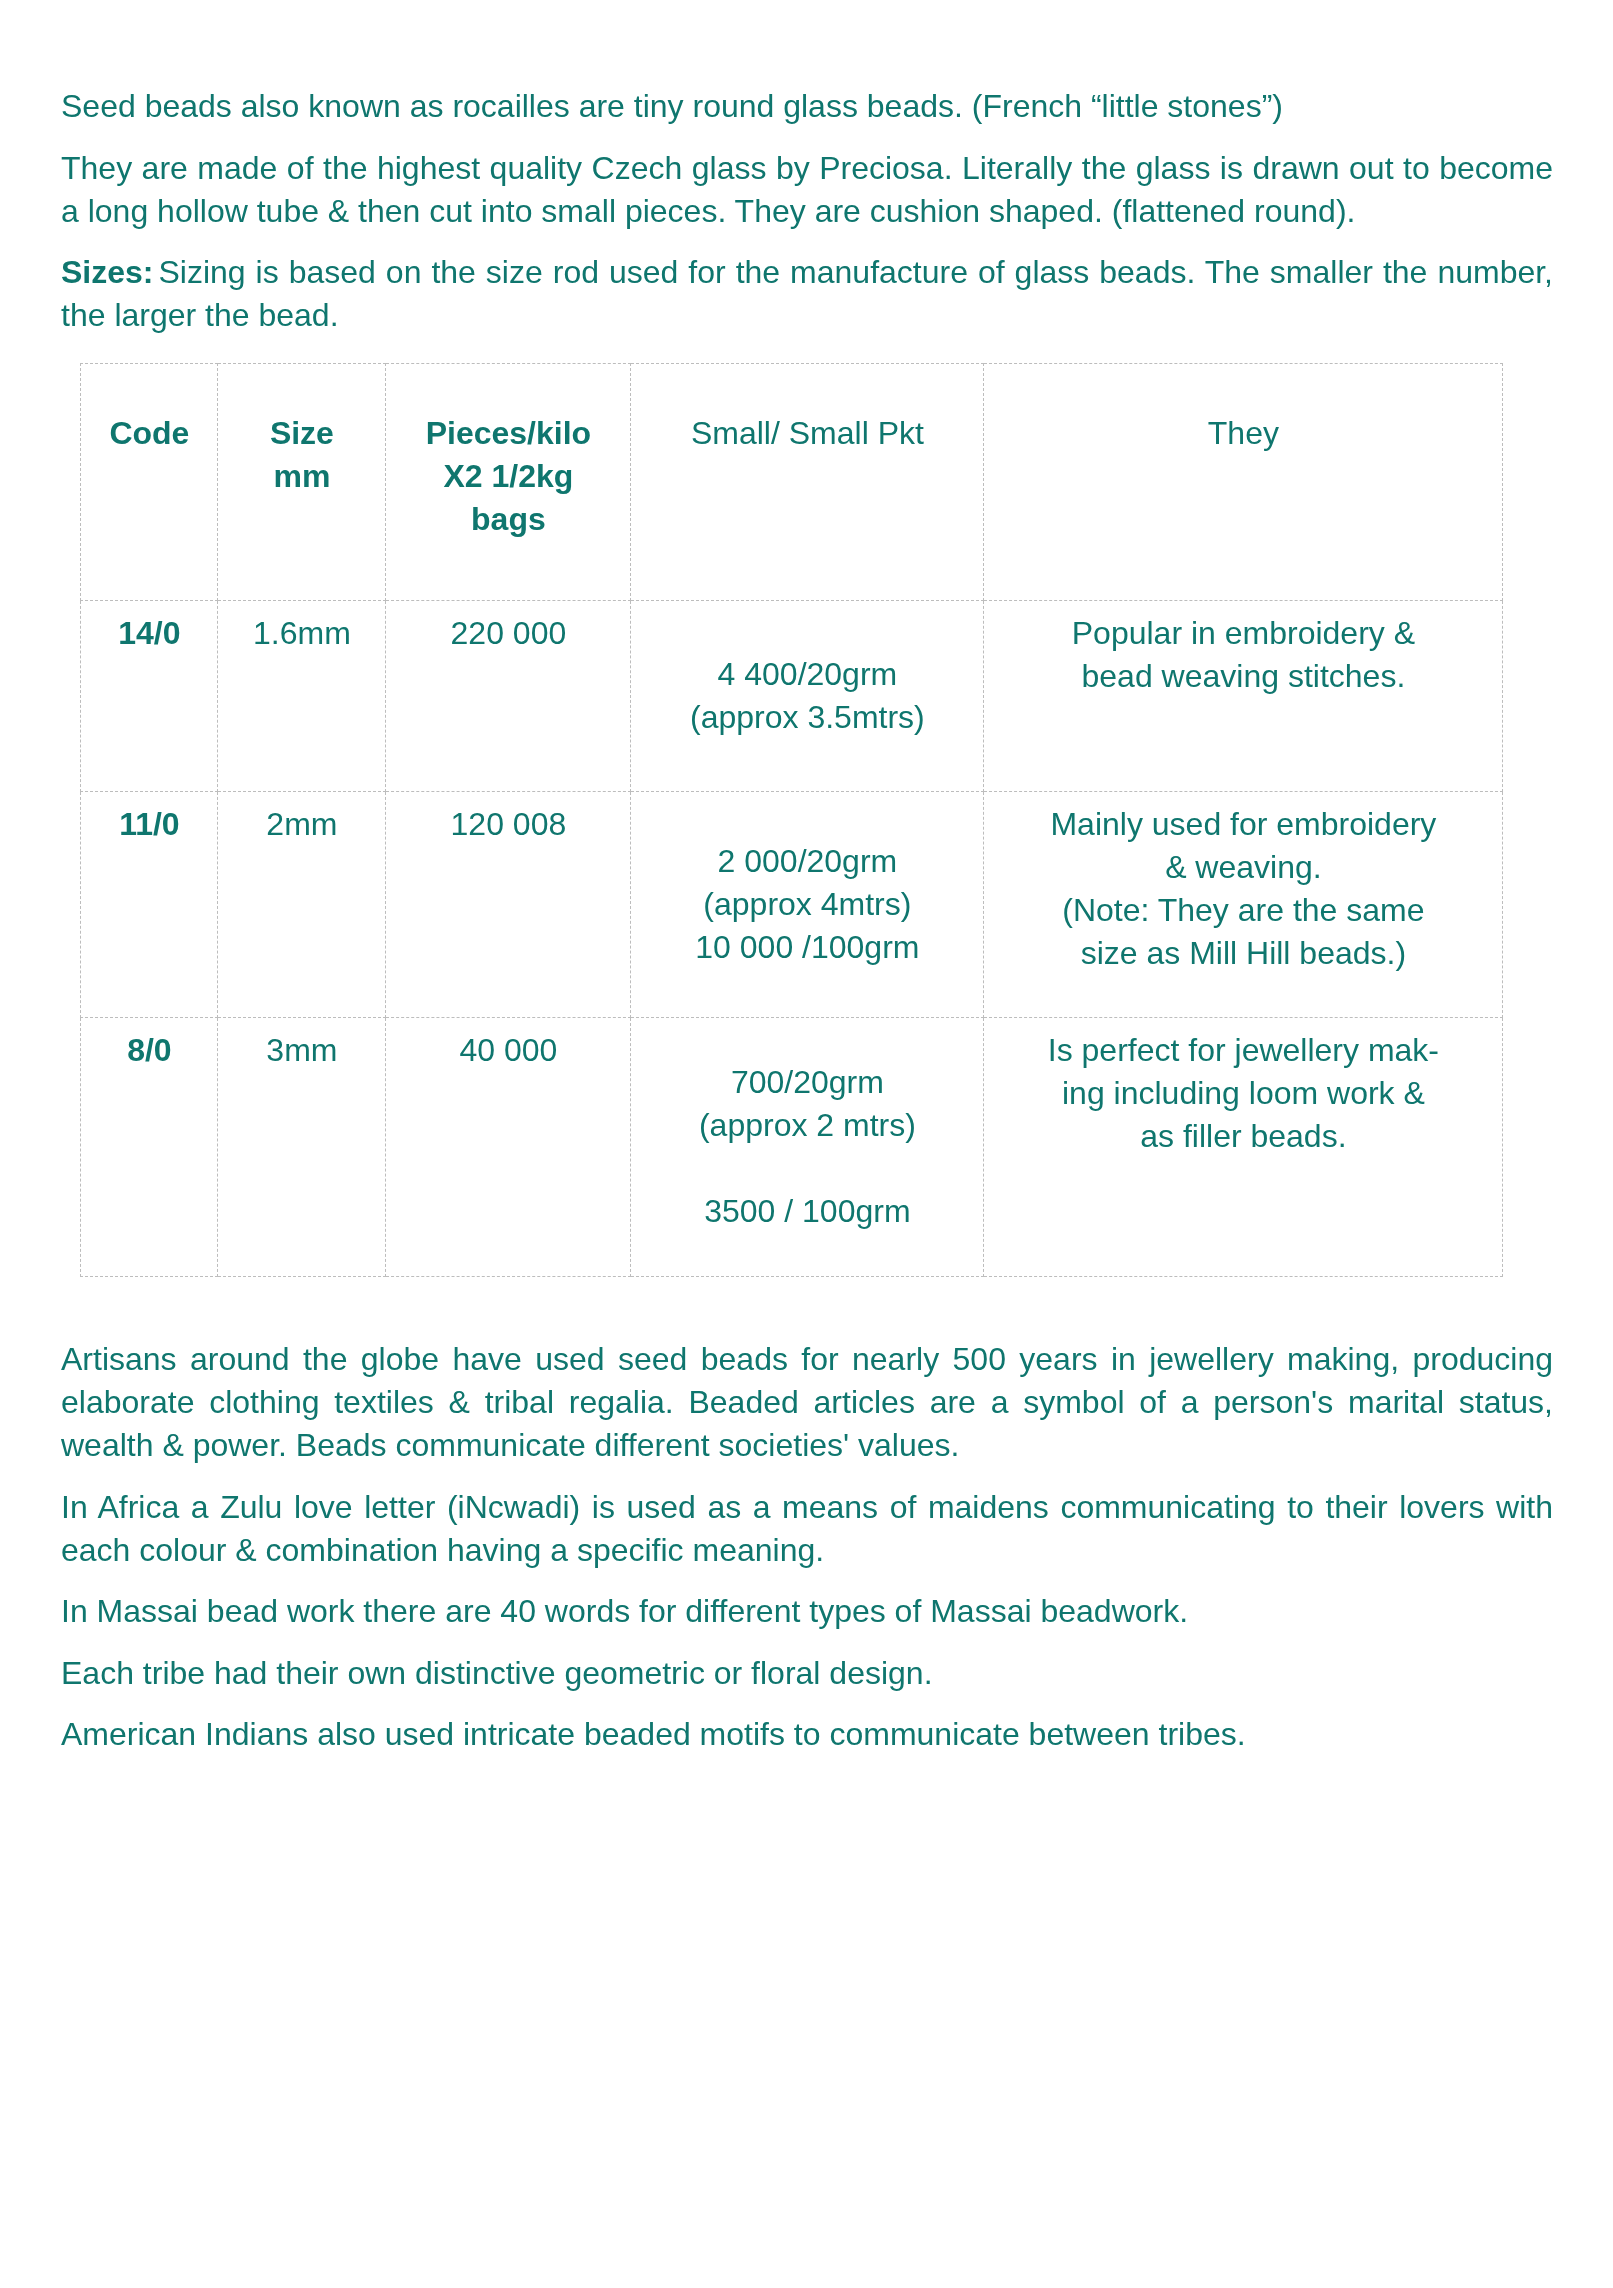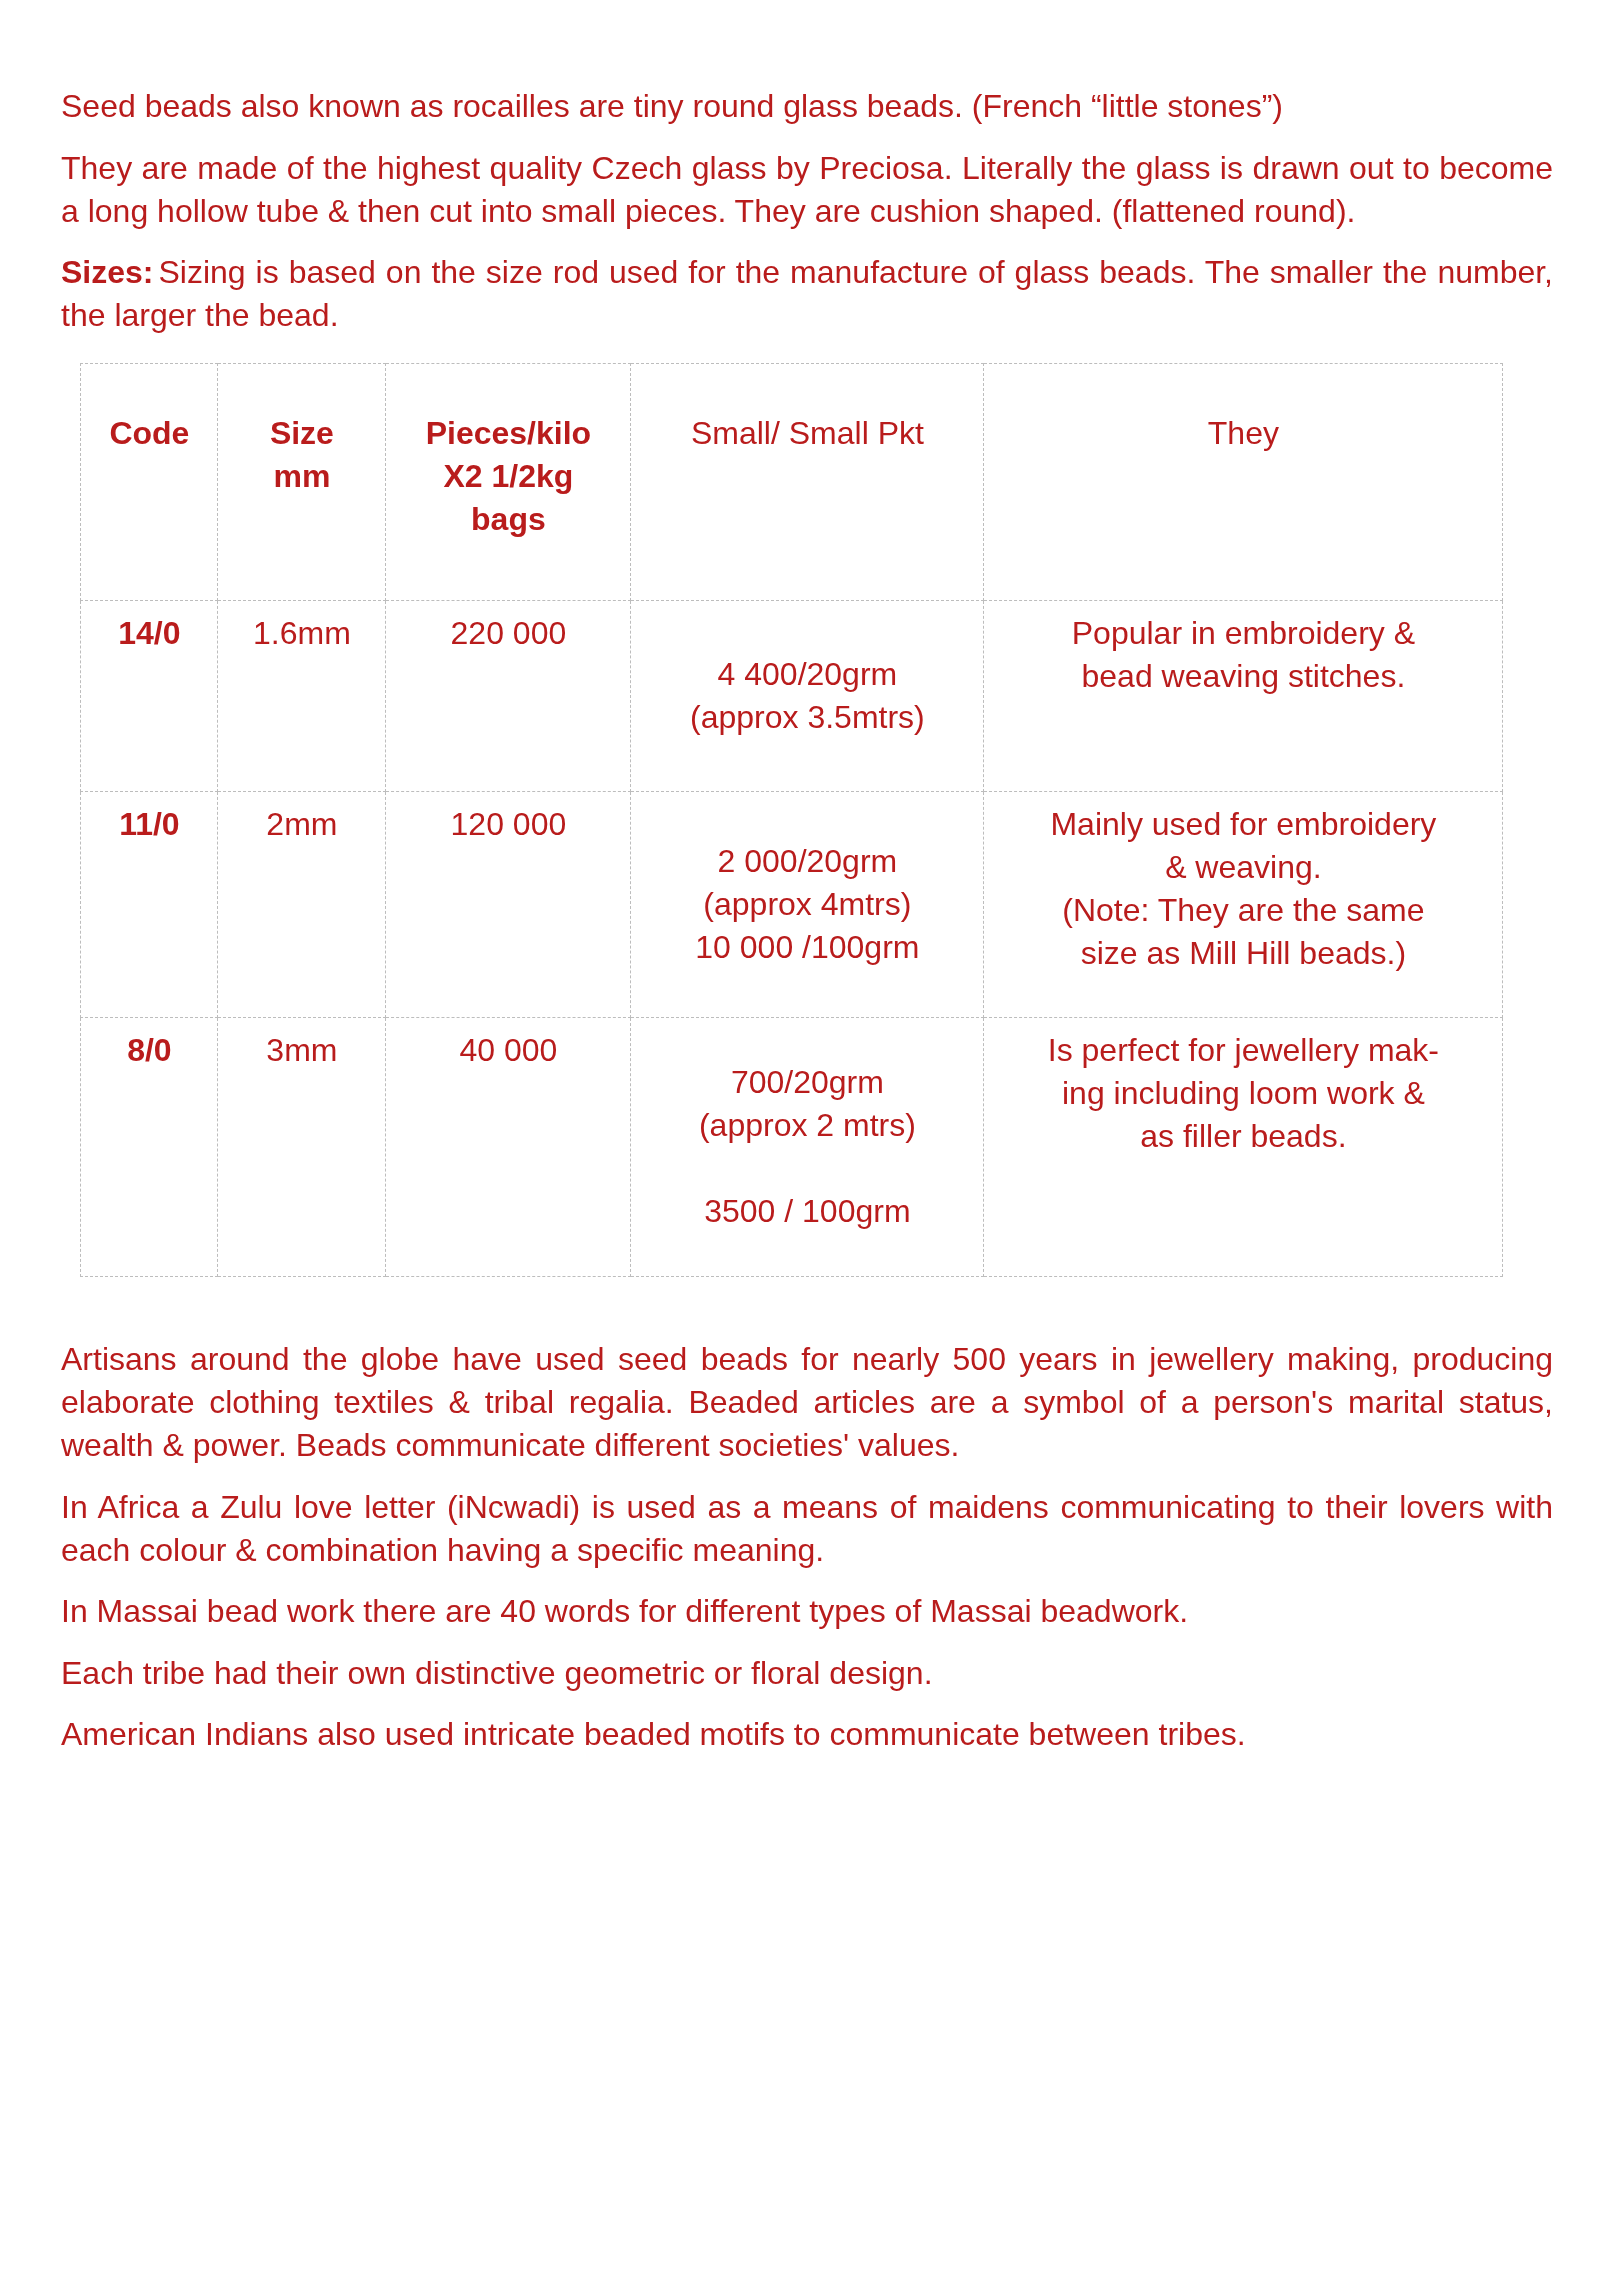--- a/index.html
+++ b/index.html
@@ -6,21 +6,21 @@
     margin: 0;
     padding: 0;
     background: #ffffff;
   }
   .page {
     position: relative;
     width: 1613px;
     height: 2289px;
     box-sizing: border-box;
     background: #ffffff;
-    color: #b91c1c;
+    color: #0f766e;
     padding: 85px 60px 0 61px;
     font-family: "Liberation Sans", "DejaVu Sans", sans-serif;
     font-size: 32px;
     line-height: 43px;
     overflow: hidden;
   }
   p.body-para {
     margin: 0 0 18.5px 0;
     text-align: justify;
   }
@@ -102,21 +102,21 @@
         <td>1.6mm</td>
         <td>220 000</td>
         <td class="col-pkt">4 400/20grm
 (approx 3.5mtrs)</td>
         <td>Popular in embroidery &amp;
 bead weaving stitches.</td>
       </tr>
       <tr>
         <td class="col-code">11/0</td>
         <td>2mm</td>
-        <td>120 000</td>
+        <td>120 008</td>
         <td class="col-pkt">2 000/20grm
 (approx 4mtrs)
 10 000 /100grm</td>
         <td>Mainly used for embroidery
 &amp; weaving.
 (Note: They are the same
 size as Mill Hill beads.)</td>
       </tr>
       <tr>
         <td class="col-code">8/0</td>

